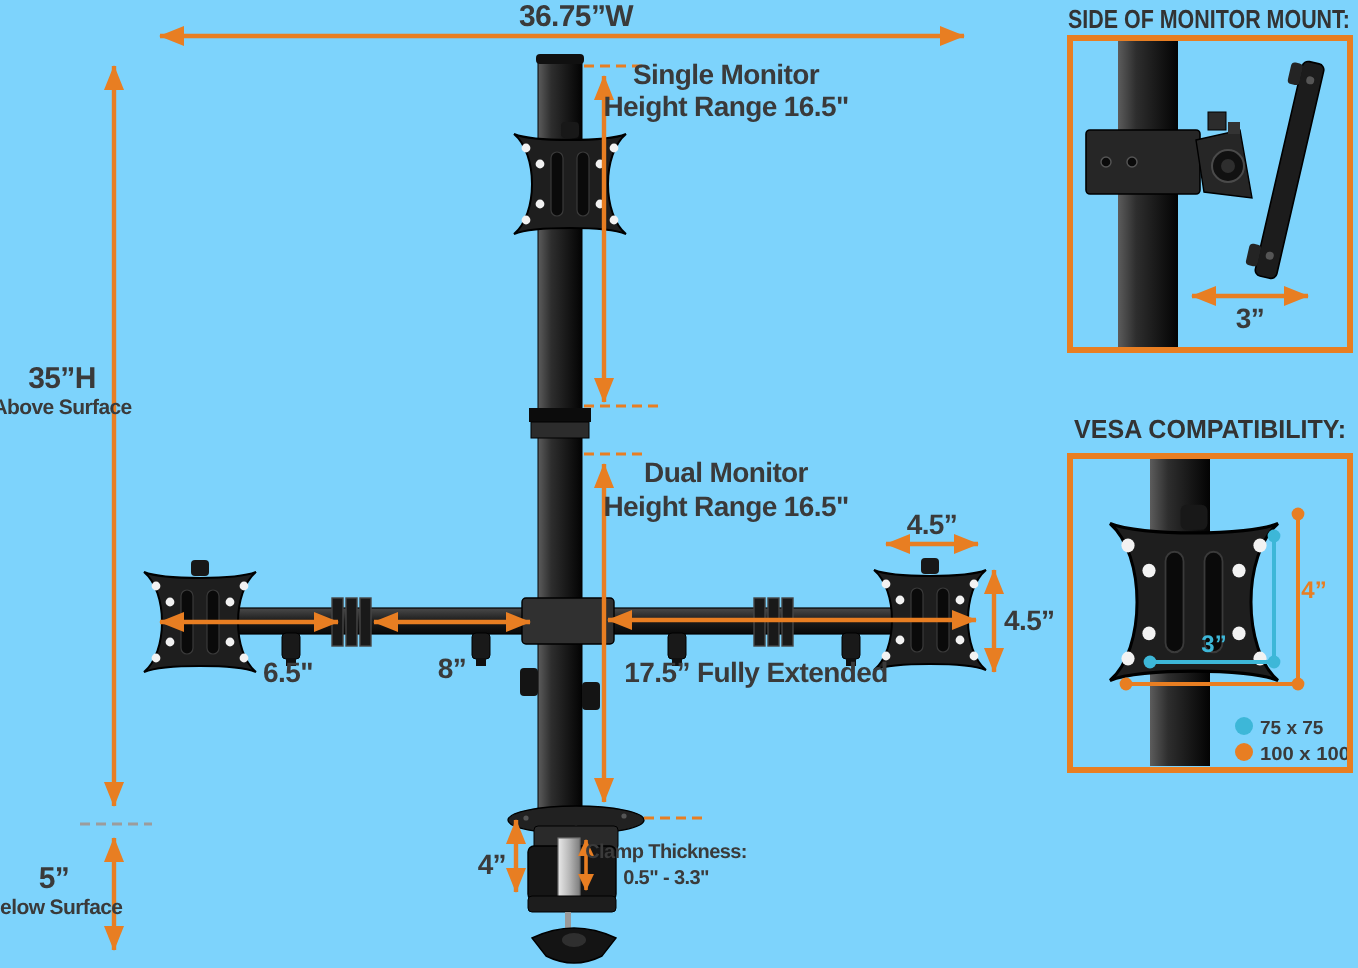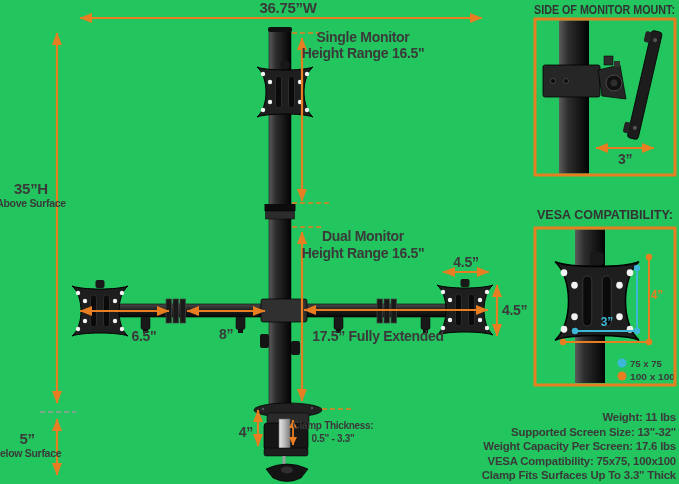--- a/index.html
+++ b/index.html
@@ -1,16 +1,16 @@
 <!DOCTYPE html>
 <html><head>
 <meta charset="utf-8">
 <style>
   html,body{margin:0;padding:0;background:#fff;}
-  .canvas{position:relative;width:679px;height:484px;background:#22c55e;overflow:hidden;
+  .canvas{position:relative;width:679px;height:484px;background:#7dd3fc;overflow:hidden;
           font-family:"Liberation Sans",sans-serif;}
   .canvas svg{position:absolute;left:0;top:0;}
   svg text{font-family:"Liberation Sans",sans-serif;}
   .dim{fill:#3A3A3A;font-size:14px;font-weight:bold;letter-spacing:-0.3px;}
   .dim-lg{fill:#3A3A3A;font-size:15px;font-weight:bold;letter-spacing:-0.3px;}
   .dim-sm{fill:#3A3A3A;font-size:10.5px;font-weight:bold;letter-spacing:-0.3px;}
   .dim-xs{fill:#3A3A3A;font-size:10px;font-weight:bold;letter-spacing:-0.3px;}
   .inset-title{fill:#333333;font-size:13px;font-weight:bold;}
   .legend-txt{fill:#3A3A3A;font-size:9.5px;font-weight:bold;}
   .specs{position:absolute;right:3px;top:410px;width:300px;text-align:right;
@@ -209,20 +209,13 @@
         <circle cx="622" cy="363" r="4.5" fill="#3DB7D8"></circle>
         <text x="630" y="367" class="legend-txt">75 x 75</text>
         <circle cx="622" cy="376" r="4.5" fill="#E87E22"></circle>
         <text x="630" y="380" class="legend-txt" textLength="45" lengthAdjust="spacingAndGlyphs">100 x 100</text>
       </g>
     </g>
     <rect x="535" y="228" width="140" height="157" fill="none" stroke="#E87E22" stroke-width="3"></rect>
   </g>
 </svg>
 
-  <div class="specs">
-    <div>Weight: 11 lbs</div>
-    <div>Supported Screen Size: 13"-32"</div>
-    <div>Weight Capacity Per Screen: 17.6 lbs</div>
-    <div>VESA Compatibility: 75x75, 100x100</div>
-    <div>Clamp Fits Surfaces Up To 3.3" Thick</div>
-  </div>
 </div>
 
 </body></html>

